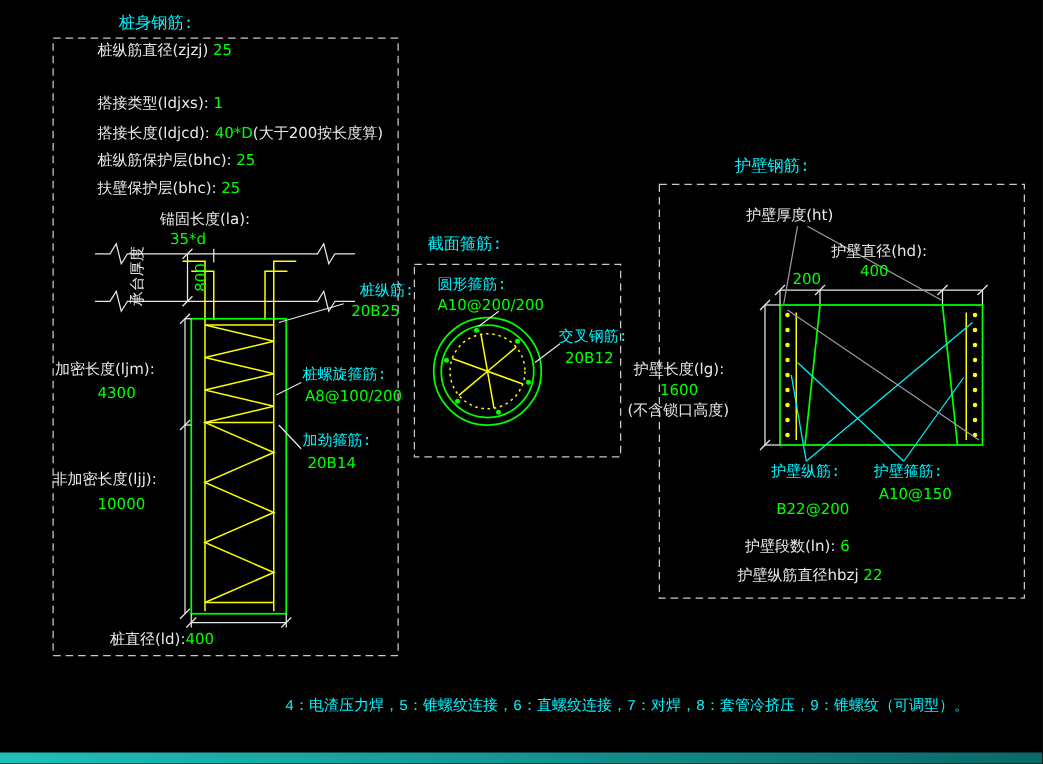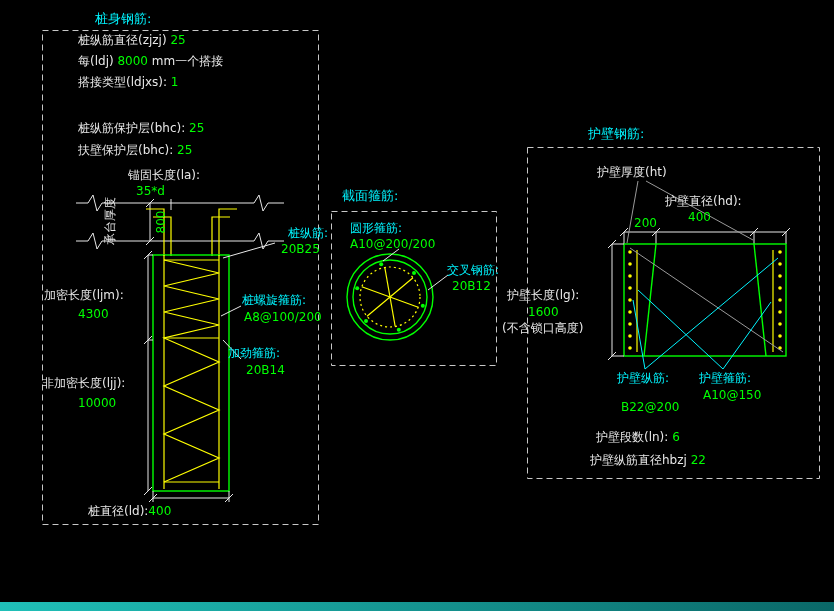--- a/index.html
+++ b/index.html
@@ -1,21 +1,21 @@
 <!DOCTYPE html>
 <html style="--background: #000000; --cyan: #00f5ff; --green: #00ff00; --yellow: #ffff00; --white: #e8e8e8; --gray: #9a9a9a; --box-border: #c8c8c8; --taskbar-left: #20c0b8; --taskbar-right: #0a6868;"><head>
 <meta charset="utf-8">
 <style>
   * { margin:0; padding:0; box-sizing:border-box; }
   html,body { background:#1a1a1a; font-family:"DejaVu Sans","Liberation Sans",sans-serif; }
   .canvas { position:relative; width:834px; height:611px; background:var(--background,#000); overflow:hidden; }
   .t { position:absolute; font-size:12px; line-height:15px; white-space:nowrap; }
   .w { color:var(--white,#e8e8e8); }
   .g { color:var(--green,#00ff00); }
-  .c { color:var(--cyan,#00f5ff); }
+  .c { color:var(--cyan,#00f5ff);font-family:Liberation Mono, monospace; }
   .title { font-size:13px; }
   .vtext { transform:translate(-50%,-50%) rotate(-90deg); }
   svg.draw { position:absolute; left:0; top:0; }
   .sgreen  { stroke:var(--green,#00ff00); fill:none; stroke-width:1.4; }
   .syellow { stroke:var(--yellow,#ffff00); fill:none; stroke-width:1.2; }
   .swhite  { stroke:var(--white,#e8e8e8); fill:none; stroke-width:1; }
   .scyan   { stroke:var(--cyan,#00f5ff); fill:none; stroke-width:1; }
   .sgray   { stroke:var(--gray,#9a9a9a); fill:none; stroke-width:1; }
   .dash    { stroke:var(--box-border,#c8c8c8); fill:none; stroke-width:1; stroke-dasharray:6 4; }
   .fyellow { fill:var(--yellow,#ffff00); }
@@ -170,41 +170,41 @@
         <line class="scyan" x1="645" y1="369" x2="778" y2="258"></line>
         <line class="scyan" x1="723" y1="369" x2="638" y2="290"></line>
         <line class="scyan" x1="723" y1="369" x2="771" y2="302"></line>
       </g>
     </g>
   </svg>
 
   <div class="t c title" style="left:95px;top:11px">桩身钢筋:</div>
 
   <div class="t" style="left:78px;top:33px"><span class="w">桩纵筋直径(zjzj) </span><span class="g">25</span><span class="w"></span></div>
-  <div class="t" style="left:78px;top:54px"><span class="w">每(ldj) </span><span class="g">8000</span><span class="w"> mm一个搭接</span></div>
   <div class="t" style="left:78px;top:75px"><span class="w">搭接类型(ldjxs): </span><span class="g">1</span><span class="w"></span></div>
+  <div class="t" style="left:78px;top:99px"><span class="w">搭接长度(ldjcd): </span><span class="g">40*D</span><span class="w">(大于200按长度算)</span></div>
   <div class="t" style="left:78px;top:121px"><span class="w">桩纵筋保护层(bhc): </span><span class="g">25</span><span class="w"></span></div>
   <div class="t" style="left:78px;top:143px"><span class="w">扶壁保护层(bhc): </span><span class="g">25</span><span class="w"></span></div>
 
   <div class="t w" style="left:128px;top:168px">锚固长度(la):</div>
   <div class="t g" style="left:136px;top:184px">35*d</div>
 
   <div class="t w vtext" style="left:110px;top:221px">承台厚度</div>
   <div class="t g vtext" style="left:161px;top:222px">800</div>
 
   <div class="t c" style="left:288px;top:226px">桩纵筋:</div>
   <div class="t g" style="left:281px;top:242px">20B25</div>
 
   <div class="t w" style="left:44px;top:288px">加密长度(ljm):</div>
   <div class="t g" style="left:78px;top:307px">4300</div>
 
   <div class="t c" style="left:242px;top:293px">桩螺旋箍筋:</div>
   <div class="t g" style="left:244px;top:310px">A8@100/200</div>
 
-  <div class="t c" style="left:228px;top:346px">加劲箍筋:</div>
+  <div class="t c" style="left:242px;top:346px">加劲箍筋:</div>
   <div class="t g" style="left:246px;top:363px">20B14</div>
 
   <div class="t w" style="left:42px;top:376px">非加密长度(ljj):</div>
   <div class="t g" style="left:78px;top:396px">10000</div>
 
   <div class="t" style="left:88px;top:504px"><span class="w">桩直径(ld):</span><span class="g">400</span></div>
 
   <div class="t c title" style="left:342px;top:188px">截面箍筋:</div>
   <div class="t c" style="left:350px;top:221px">圆形箍筋:</div>
   <div class="t g" style="left:350px;top:237px">A10@200/200</div>
@@ -219,15 +219,16 @@
   <div class="t w" style="left:507px;top:288px">护壁长度(lg):</div>
   <div class="t g" style="left:528px;top:305px">1600</div>
   <div class="t w" style="left:502px;top:321px">(不含锁口高度)</div>
   <div class="t c" style="left:617px;top:371px">护壁纵筋:</div>
   <div class="t g" style="left:621px;top:400px">B22@200</div>
   <div class="t c" style="left:699px;top:371px">护壁箍筋:</div>
   <div class="t g" style="left:703px;top:388px">A10@150</div>
   <div class="t" style="left:596px;top:430px"><span class="w">护壁段数(ln): </span><span class="g">6</span></div>
   <div class="t" style="left:590px;top:453px"><span class="w">护壁纵筋直径hbzj </span><span class="g">22</span></div>
 
+  <div class="t c" style="left:228px;top:558px">4：电渣压力焊，5：锥螺纹连接，6：直螺纹连接，7：对焊，8：套管冷挤压，9：锥螺纹（可调型）。</div>
 
   <div class="taskbar"></div>
 </div>
 
 </body></html>

